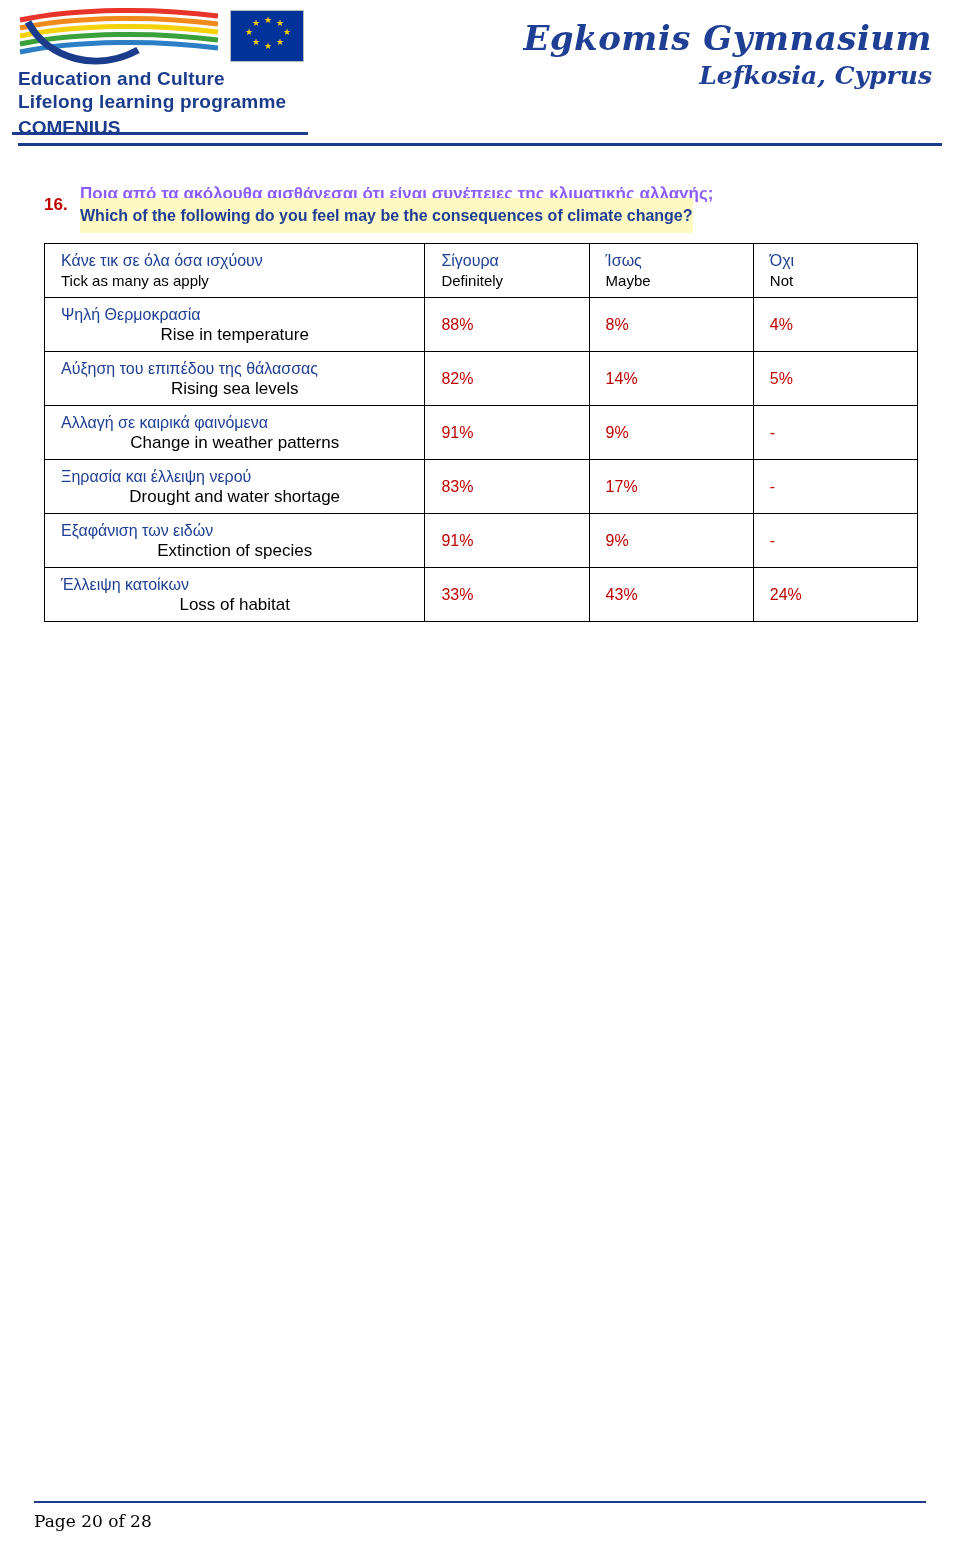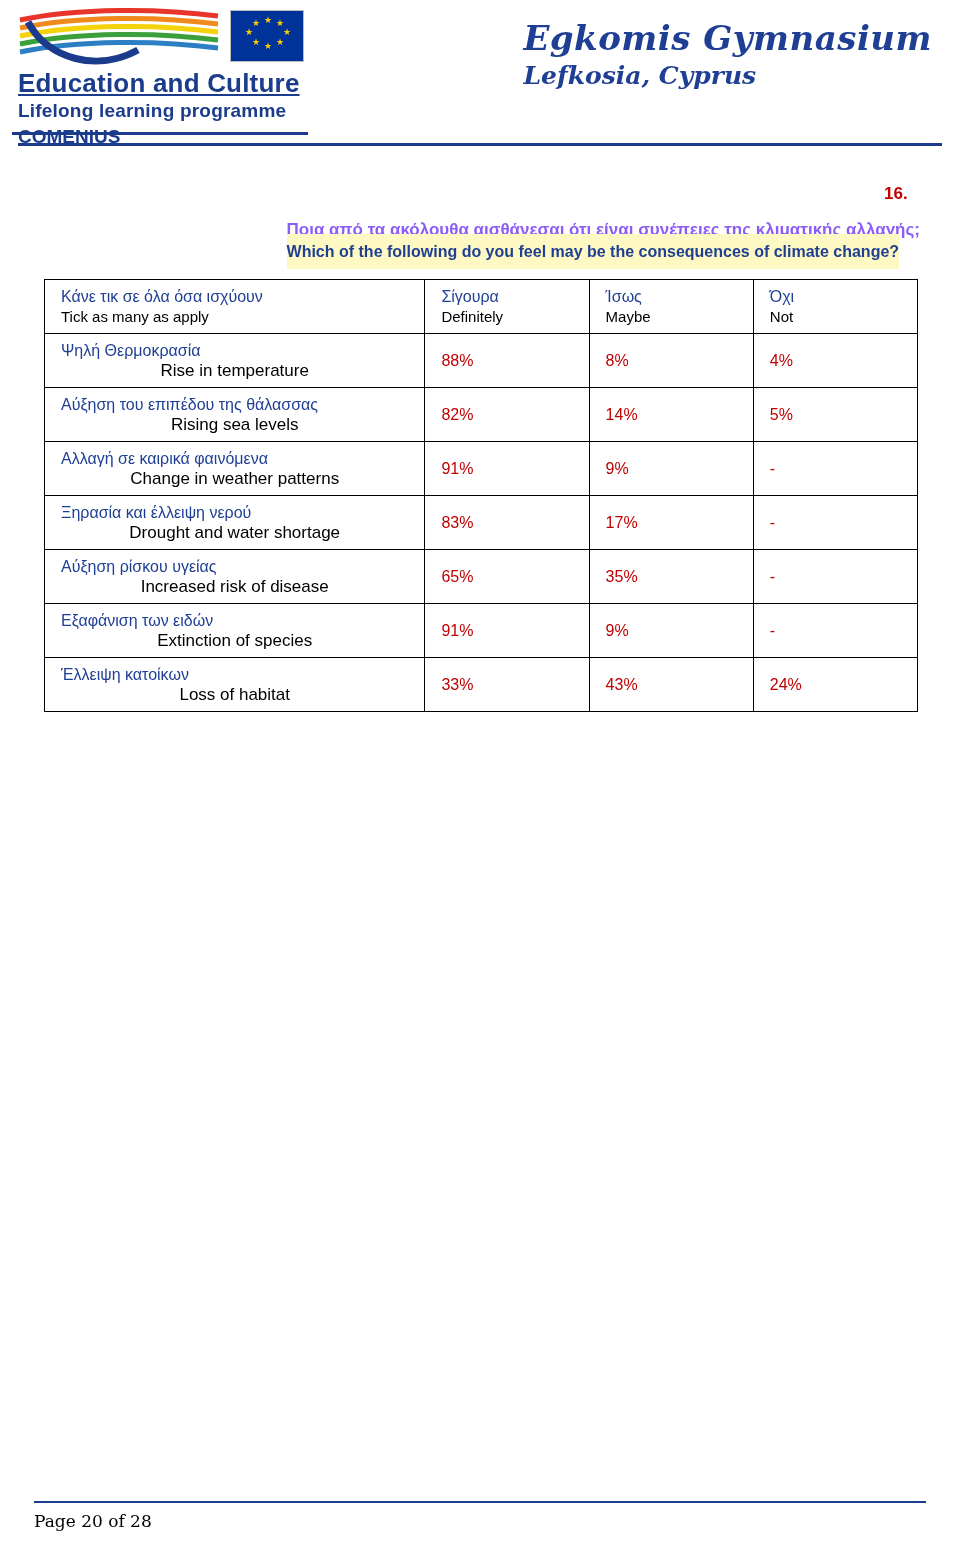--- a/index.html
+++ b/index.html
@@ -60,36 +60,36 @@
   }
   .logo-text {
     position: absolute;
     left: 10px;
     top: 64px;
     width: 290px;
     font-family: "Liberation Sans", sans-serif;
     font-weight: bold;
     color: #1b3c8c;
   }
-  .logo-line1 { font-size: 26px; letter-spacing: .2px; text-decoration: underline; }
+  .logo-line1 { font-size: 19px; letter-spacing: .2px; }
   .logo-line2 { font-size: 19px; letter-spacing: .2px; margin-top: 1px;}
   .logo-line3 { font-size: 19px; margin-top: 4px; }
   .logo-rule {
     position: absolute;
     left: 4px;
     top: 128px;
     width: 296px;
     height: 3px;
     background: #1b3c8c;
   }
   .school-title {
     position: absolute;
     right: 28px;
     top: 18px;
-    text-align: left;
+    text-align: right;
     color: #1f3f94;
     font-family: "DejaVu Serif", serif;
     font-style: italic;
     font-weight: bold;
   }
   .school-name { font-size: 34px; line-height: 40px; letter-spacing: .5px;}
   .school-city { font-size: 25px; line-height: 32px; margin-top: 2px;}
   .header-rule {
     position: absolute;
     left: 18px;
@@ -99,22 +99,21 @@
     background: #1b3c8c;
   }
 
   
   .question-wrap {
     margin: 42px 0 0 0;
     padding: 0 40px 0 44px;
   }
   .q-row {
     display: flex;
-    align-items: flex-end;
-    flex-direction: column;
+    align-items: center;
   }
   .q-num {
     color: #c00000;
     font-weight: bold;
     font-size: 17px;
     width: 36px;
     flex: 0 0 36px;
     line-height: 23px;
   }
   .q-texts { flex: 1 1 auto; }
@@ -322,29 +321,20 @@
         <tr>
           <td>
             <div class="cell-greek">Ξηρασία και έλλειψη νερού</div>
             <div class="cell-eng">Drought and water shortage</div>
           </td>
           <td class="value">83%</td>
           <td class="value">17%</td>
           <td class="value">-</td>
         </tr>
 
-        <tr>
-          <td>
-            <div class="cell-greek">Αύξηση ρίσκου υγείας</div>
-            <div class="cell-eng">Increased risk of disease</div>
-          </td>
-          <td class="value">65%</td>
-          <td class="value">35%</td>
-          <td class="value">-</td>
-        </tr>
 
         <tr>
           <td>
             <div class="cell-greek">Εξαφάνιση των ειδών</div>
             <div class="cell-eng">Extinction of species</div>
           </td>
           <td class="value">91%</td>
           <td class="value">9%</td>
           <td class="value">-</td>
         </tr>

